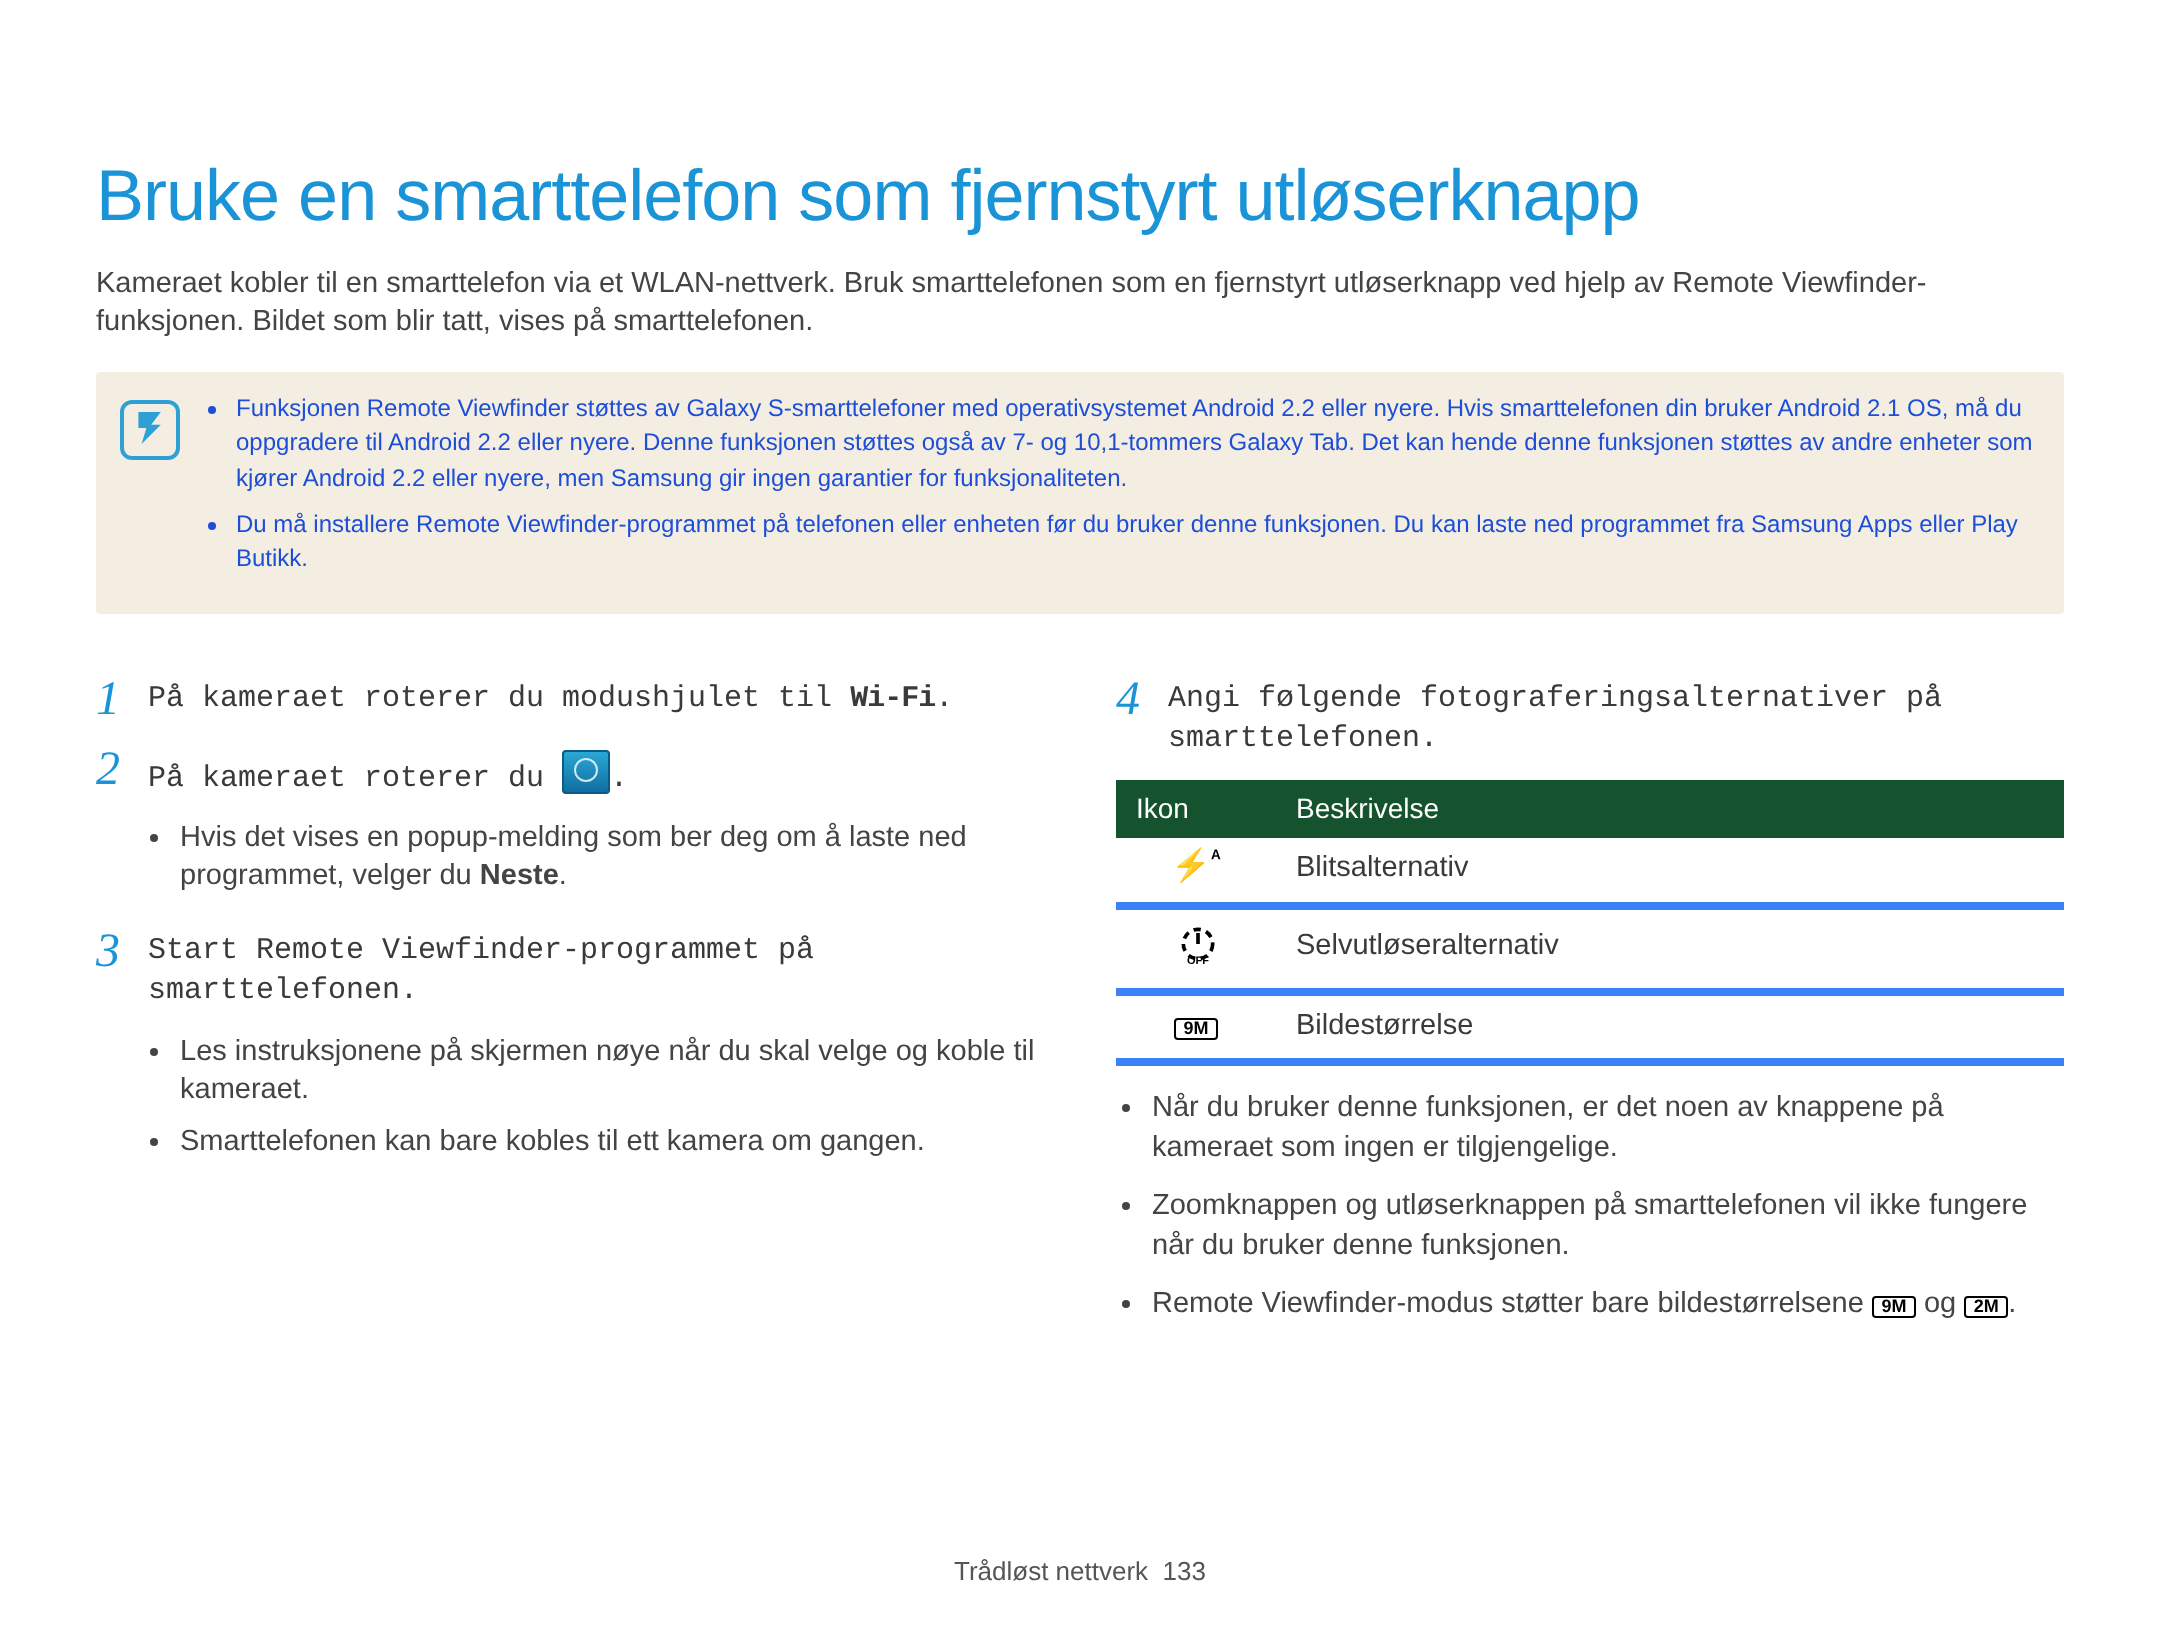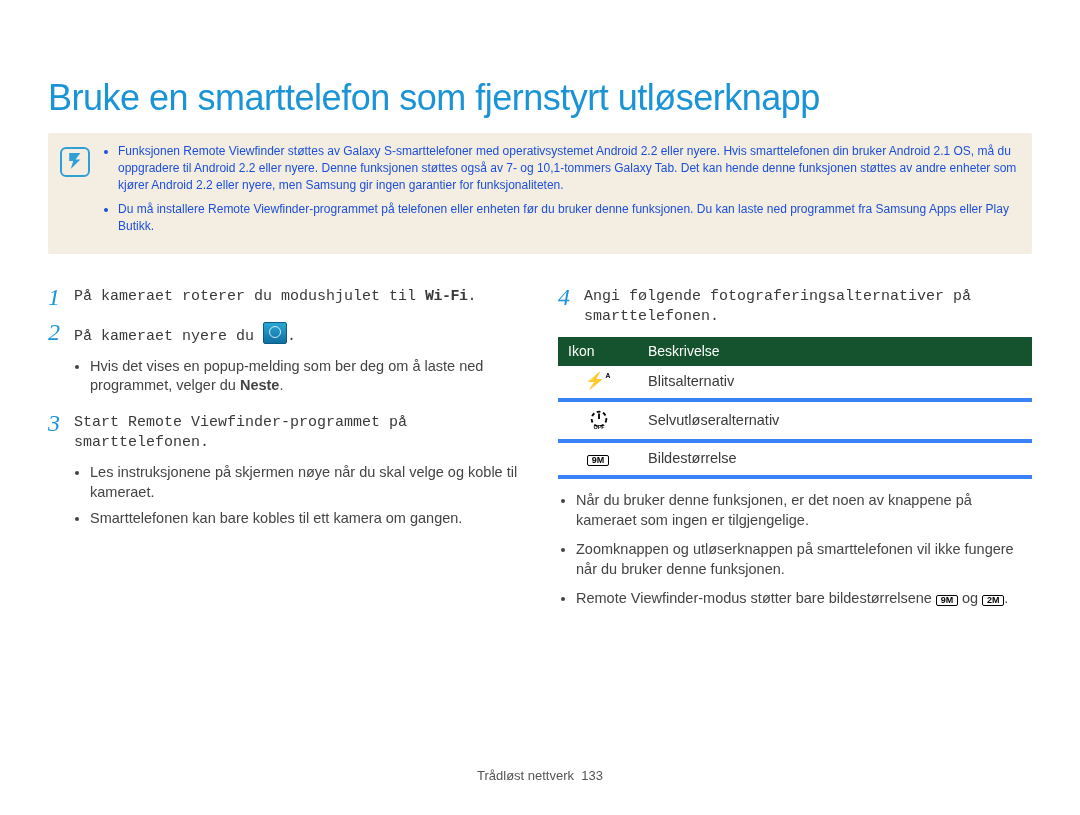--- a/index.html
+++ b/index.html
@@ -180,36 +180,37 @@
     border: 1.5px solid #000;
     padding: 0 3px;
     font-size: 9px;
     font-family: Arial;
     border-radius: 2px;
     min-width: 14px;
     text-align: center;
   }
   .footer {
     position: absolute;
-    bottom: 30px;
+    bottom: 20px;
     left: 0;
     width: 100%;
     text-align: center;
     font-size: 13px;
     color: #555;
   }
   .bold { font-weight: bold; }
 </style>
 </head>
 <body>
 
 <div class="page">
 
   <h1 class="title">Bruke en smarttelefon som fjernstyrt utløserknapp</h1>
 
+  <div class="intro">Kameraet kobler til en smarttelefon via et WLAN-nettverk. Bruk smarttelefonen som en fjernstyrt utløserknapp ved hjelp av Remote Viewfinder-funksjonen. Bildet som blir tatt, vises på smarttelefonen.</div>
 
   <div class="note-box">
     <span class="note-icon">
       <svg viewBox="0 0 26 26">
           <path d="M4 14 L12 14 L12 6 L18 6 L10 20 L10 14 Z" transform="rotate(20 13 13)" fill="none"></path>
           <path d="M6 4 L20 4 L14 12 L20 12 L8 24 L11 14 L6 14 Z" fill="#2ea0d6" transform="scale(.8) translate(3,1)"></path>
         </svg>
     </span>
     <ul>
       <li>Funksjonen Remote Viewfinder støttes av Galaxy S-smarttelefoner med operativsystemet Android 2.2 eller nyere. Hvis smarttelefonen din bruker Android 2.1 OS, må du oppgradere til Android 2.2 eller nyere. Denne funksjonen støttes også av 7- og 10,1-tommers Galaxy Tab. Det kan hende denne funksjonen støttes av andre enheter som kjører Android 2.2 eller nyere, men Samsung gir ingen garantier for funksjonaliteten.</li>
@@ -224,21 +225,21 @@
       <div class="step">
         <div class="step-num">1</div>
         <div class="step-body">
           <span>På kameraet roterer du modushjulet til </span><span class="wifi">Wi-Fi</span><span>.</span>
         </div>
       </div>
 
       <div class="step">
         <div class="step-num">2</div>
         <div class="step-body">
-          <span>På kameraet nyere du </span><span class="app-icon-inline"></span><span>.</span>
+          <span>På kameraet roterer du </span><span class="app-icon-inline"></span><span>.</span>
         </div>
       </div>
       <ul class="sub-ul">
         <li>
           <span>Hvis det vises en popup-melding som ber deg om å laste ned programmet, velger du </span><span class="bold">Neste</span><span>.</span>
         </li>
       </ul>
 
       <div class="step">
         <div class="step-num">3</div>

